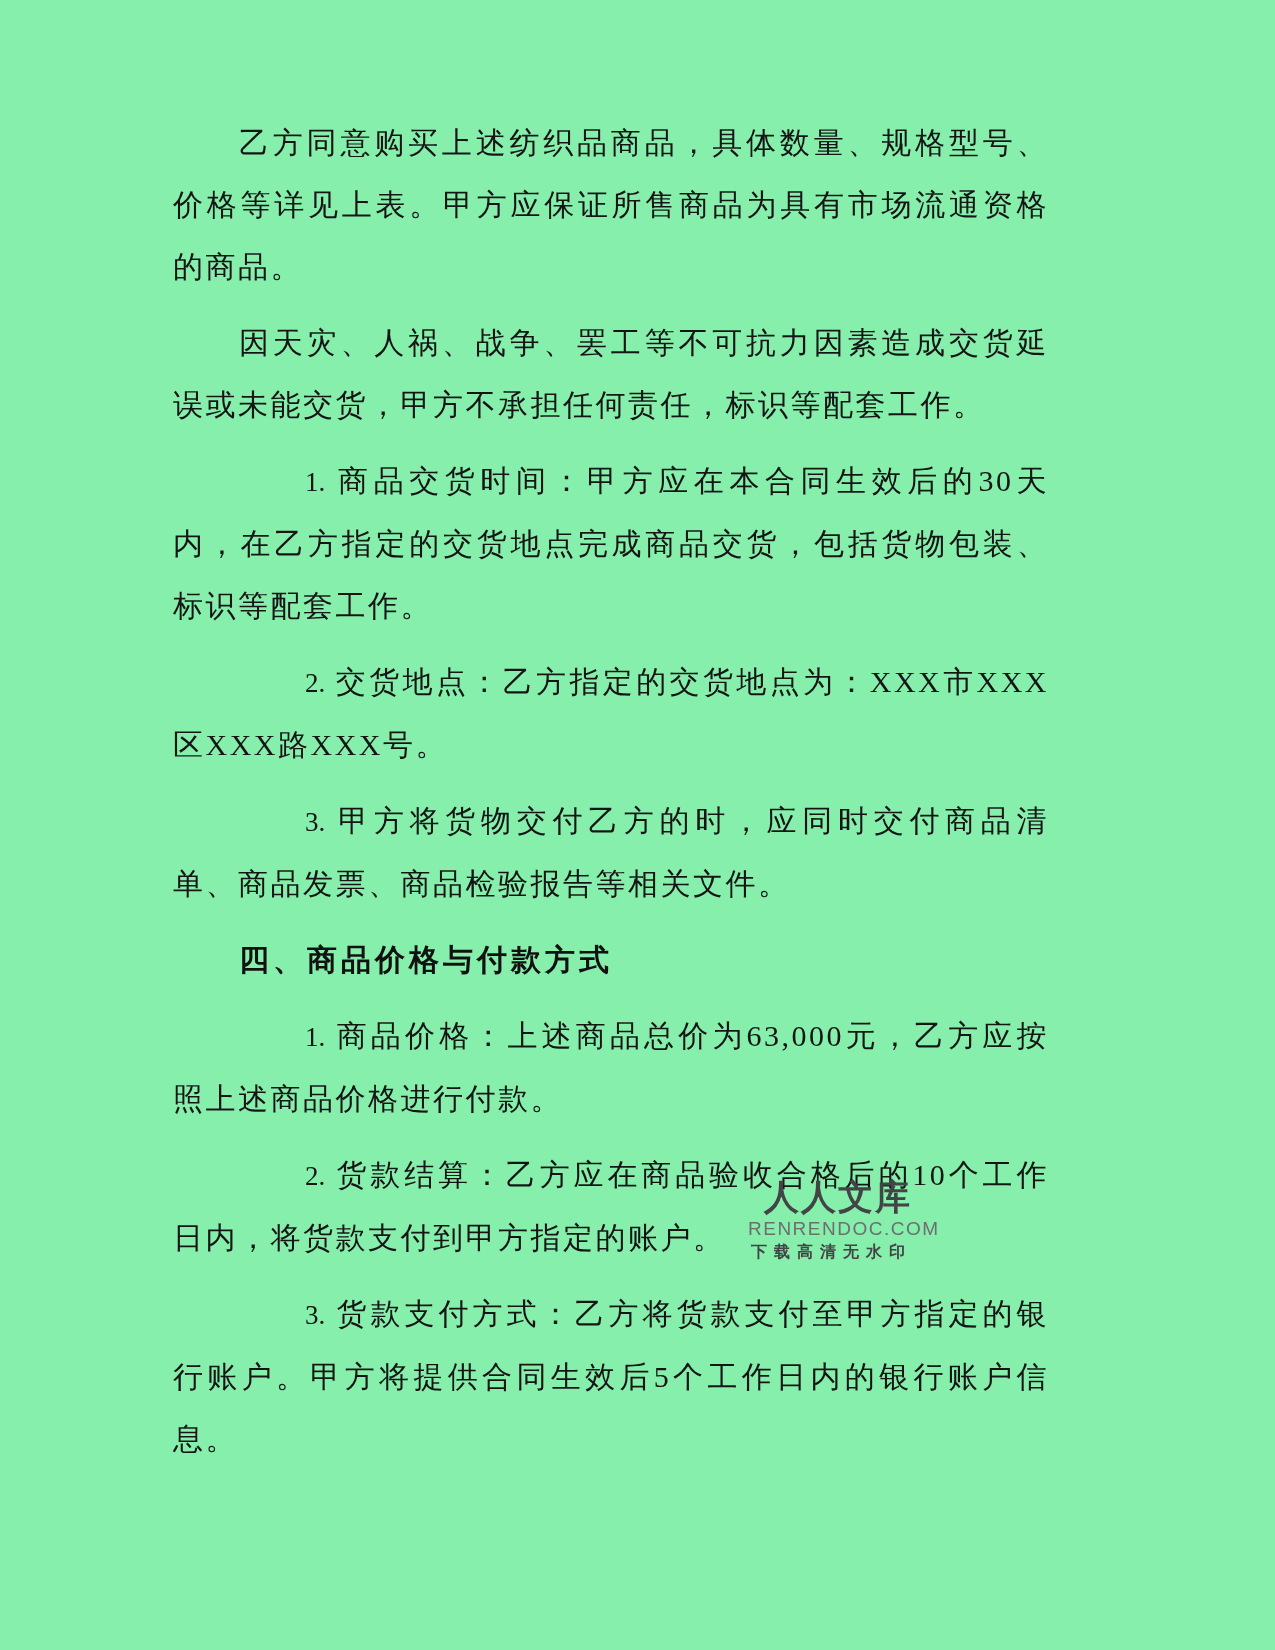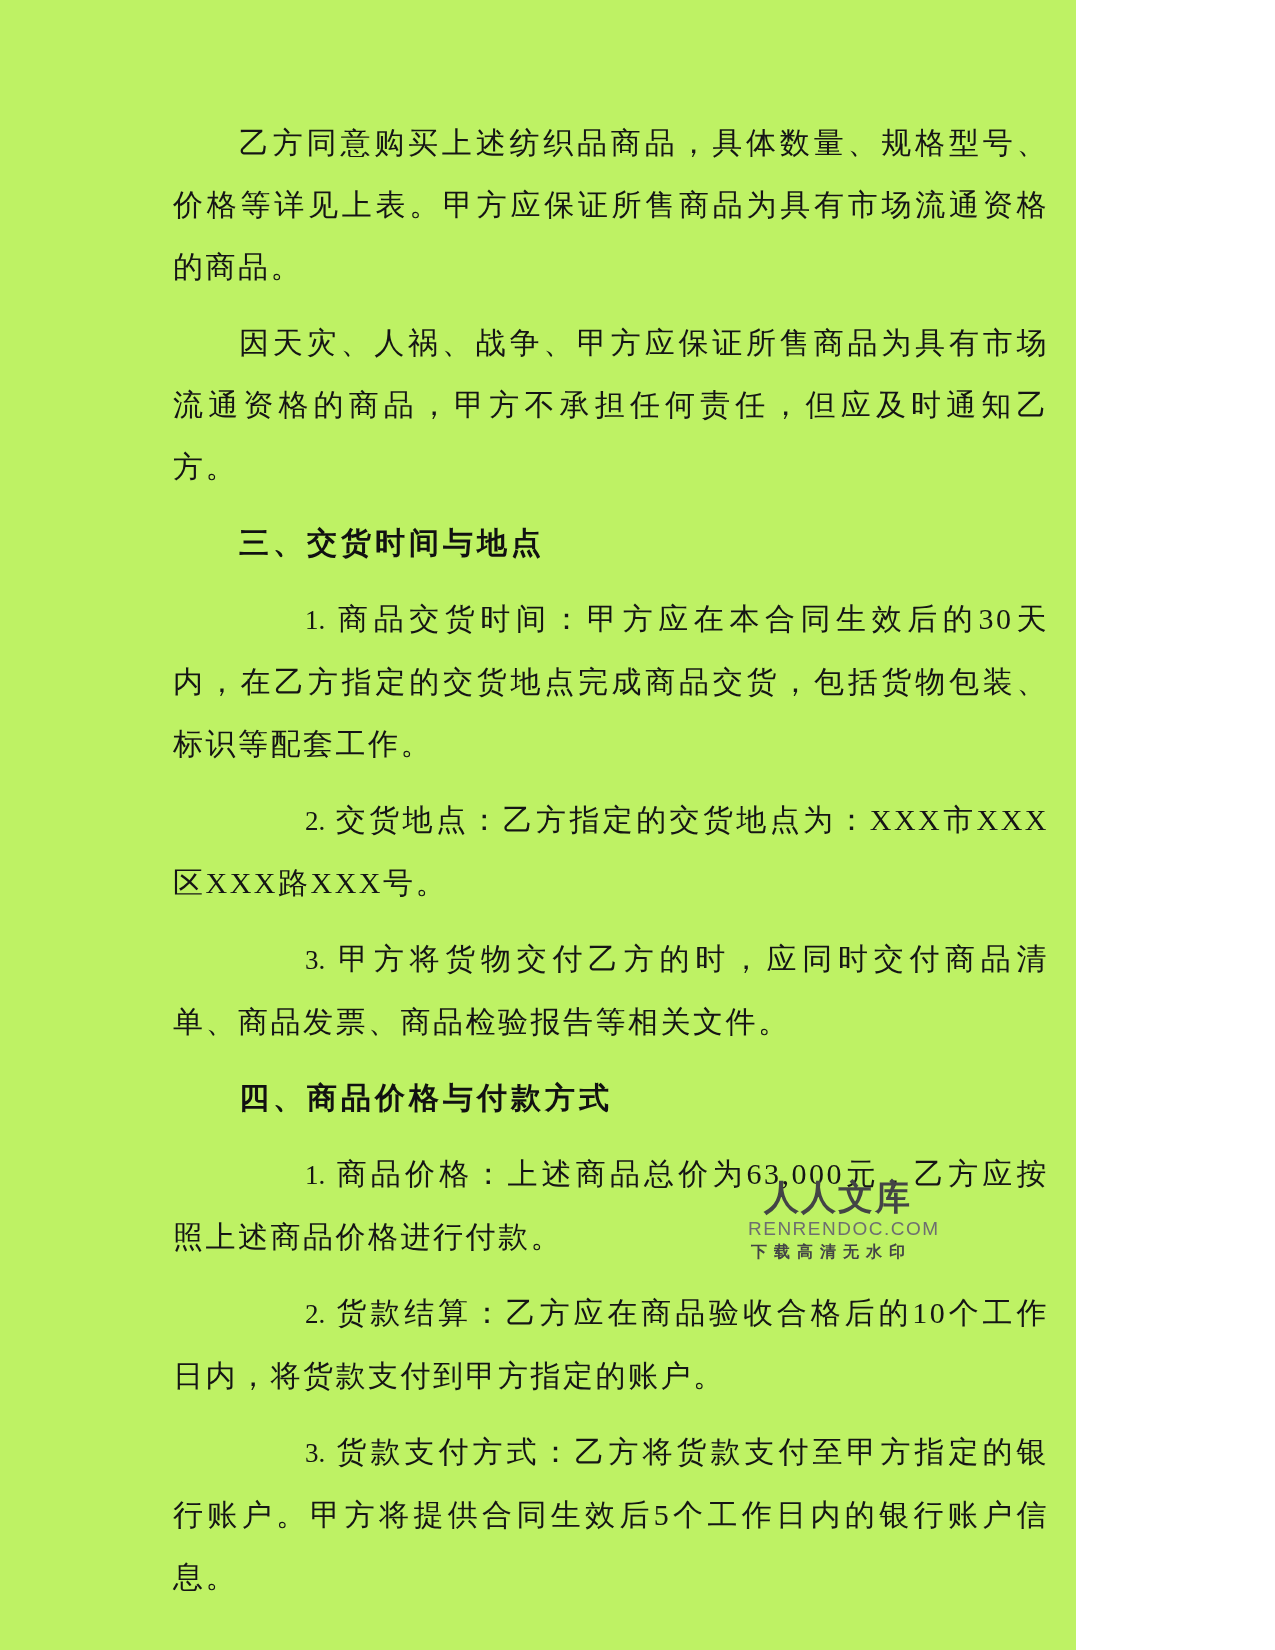--- a/index.html
+++ b/index.html
@@ -3,23 +3,23 @@
 <meta charset="utf-8">
 <style>
   * { margin: 0; padding: 0; box-sizing: border-box; }
   html, body {
     width: 1275px;
     background: #ffffff;
     font-family: "Liberation Serif", "DejaVu Serif", serif;
   }
   .page {
     position: relative;
-    width: 1076px;
+    width: 1275px;
     height: 1650px;
-    background: #bef264;
+    background: #86efac;
     overflow: hidden;
     color: #151515;
   }
   .content {
     position: absolute;
     left: 173px;
     top: 112px;
     width: 876px;
   }
   .para, .item {
@@ -81,23 +81,22 @@
   }
 </style>
 </head>
 <body>
 
 <div class="page">
   <div class="content">
 
     <p class="para">乙方同意购买上述纺织品商品，具体数量、规格型号、价格等详见上表。甲方应保证所售商品为具有市场流通资格的商品。</p>
 
-    <p class="para">因天灾、人祸、战争、甲方应保证所售商品为具有市场流通资格的商品，甲方不承担任何责任，但应及时通知乙方。</p>
+    <p class="para">因天灾、人祸、战争、罢工等不可抗力因素造成交货延误或未能交货，甲方不承担任何责任，标识等配套工作。</p>
 
-    <h3 class="heading">三、交货时间与地点</h3>
 
     <p class="item"><span class="num">1.</span><span>商品交货时间：甲方应在本合同生效后的30天内，在乙方指定的交货地点完成商品交货，包括货物包装、标识等配套工作。</span></p>
 
     <p class="item"><span class="num">2.</span><span>交货地点：乙方指定的交货地点为：XXX市XXX区XXX路XXX号。</span></p>
 
     <p class="item"><span class="num">3.</span><span>甲方将货物交付乙方的时，应同时交付商品清单、商品发票、商品检验报告等相关文件。</span></p>
 
     <h3 class="heading">四、商品价格与付款方式</h3>
 
     <p class="item"><span class="num">1.</span><span>商品价格：上述商品总价为63,000元，乙方应按照上述商品价格进行付款。</span></p>

